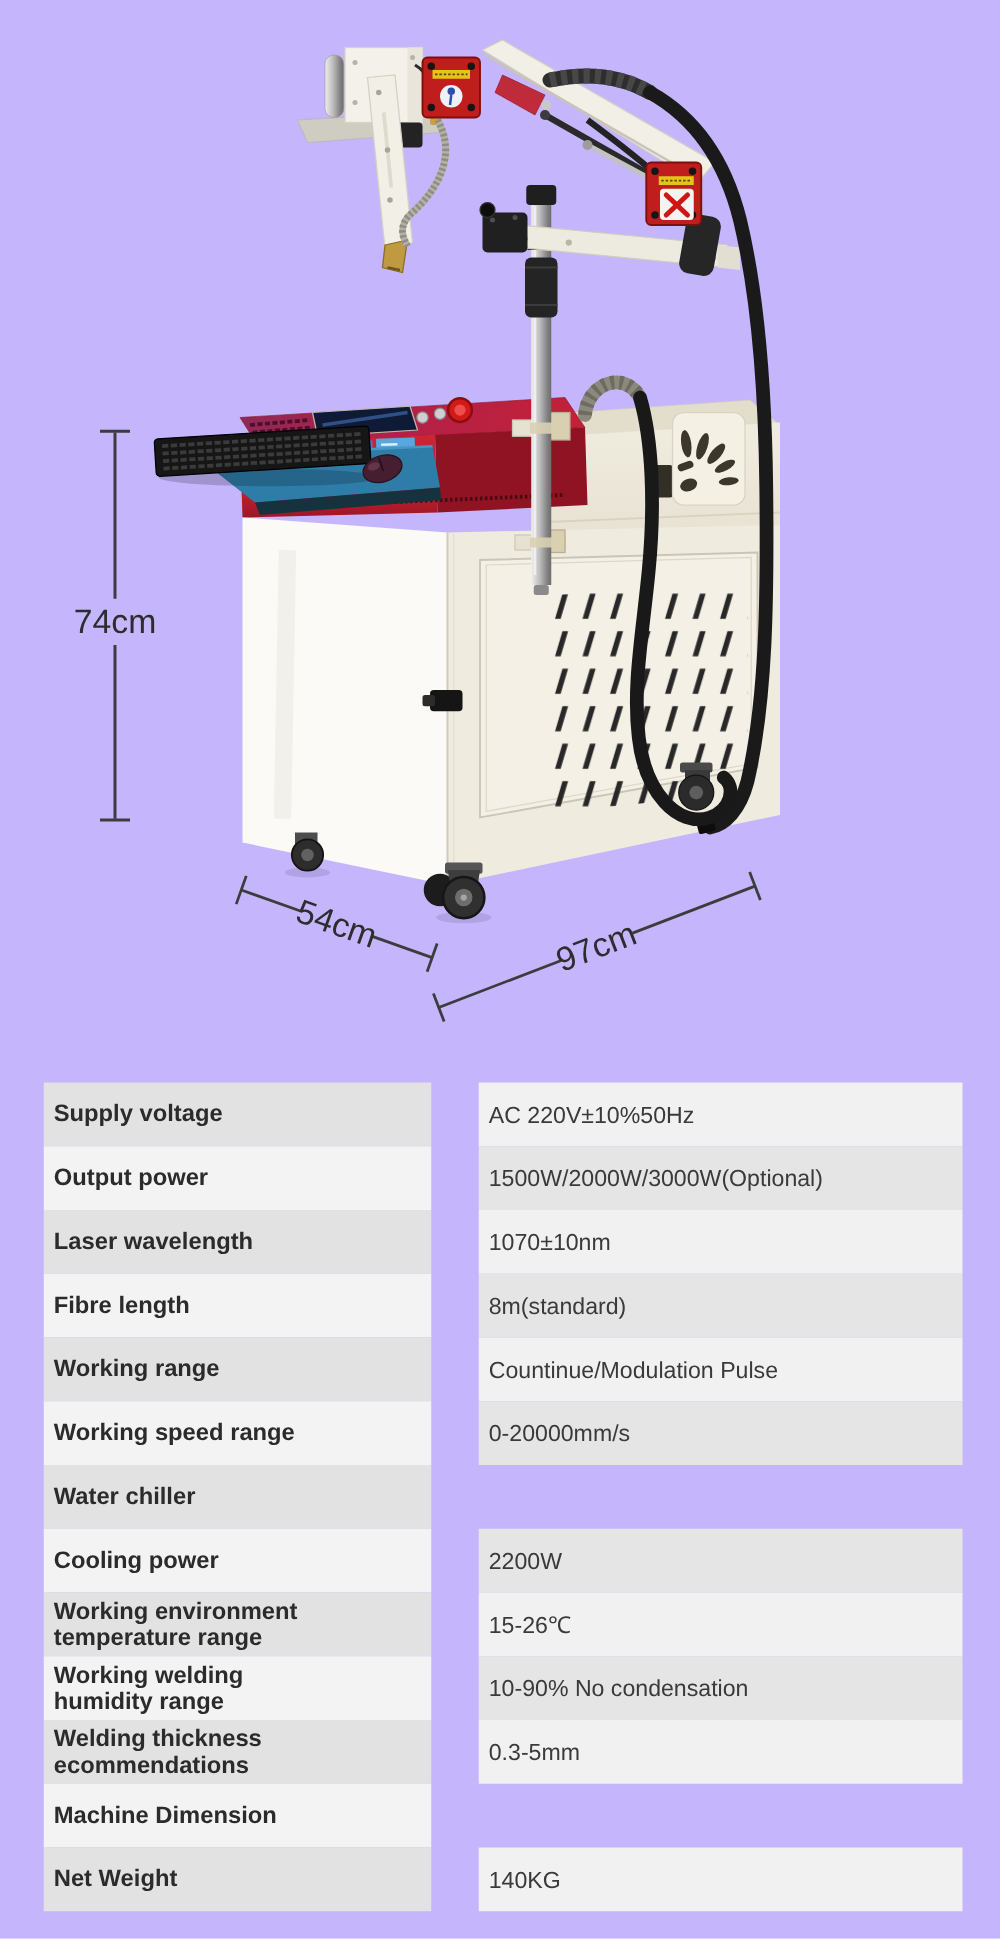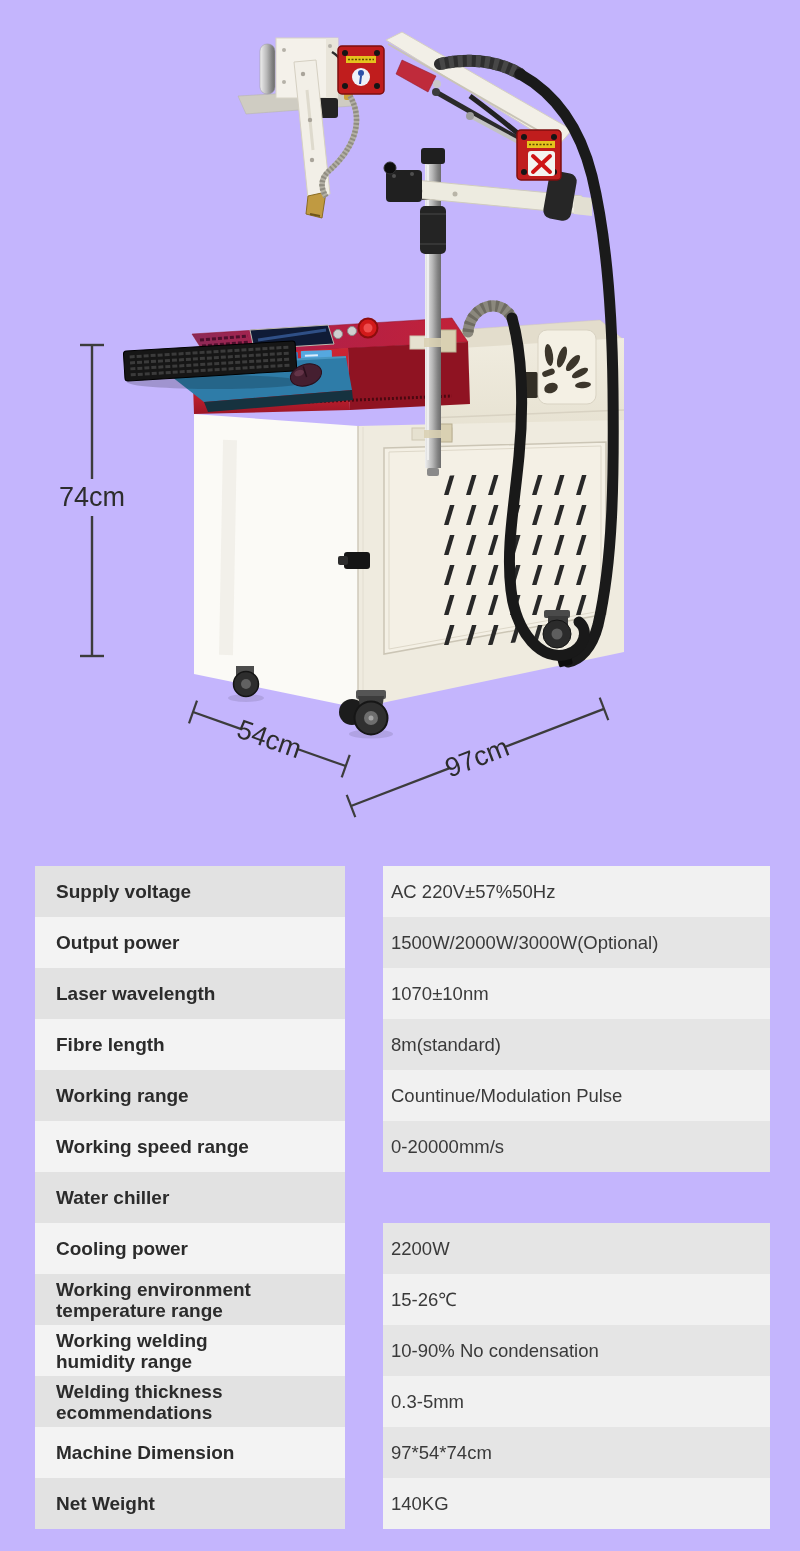--- a/index.html
+++ b/index.html
@@ -3,21 +3,21 @@
 <meta charset="utf-8">
 <style>
   html,body { margin:0; padding:0; background:#ffffff; }
   body { width:800px; height:1551px; font-family:"Liberation Sans", sans-serif; }
   .stage { position:relative; width:800px; height:1551px; background:#c4b5fd; overflow:hidden; }
   svg.machine { display:block; }
 
   .spec-table { margin:36px 0 0 35px; width:735px; }
   .spec-row { display:flex; height:51px; }
   .spec-label {
-    width:310px; box-sizing:border-box; padding-left:21px;
+    width:310px; box-sizing:border-box; padding-left:8px;
     display:flex; align-items:center;
     font-weight:bold; font-size:19px; line-height:21px;
     color:#2b2b2b; white-space:pre-line;
   }
   .spec-gap { width:38px; }
   .spec-value {
     width:387px; box-sizing:border-box; padding-left:8px;
     display:flex; align-items:center;
     font-size:18.5px; line-height:21px;
     color:#3a3a3a; white-space:pre-line;
@@ -280,21 +280,21 @@
       <path d="M468,332 C470,306 500,296 512,318" stroke="#8b887d" stroke-width="11" stroke-linecap="round"></path>
       <path d="M468,332 C470,306 500,296 512,318" stroke="#6e6b61" stroke-width="11" stroke-dasharray="3,4"></path>
       <path d="M512,318 C522,352 524,404 519,456 C514,508 506,548 511,590 C516,634 542,662 568,654 C585,648 589,630 579,622" stroke="#191919" stroke-width="11" stroke-linecap="round"></path>
     </g>
   </svg>
 
   <div class="spec-table" id="spec-table">
   <div class="spec-row">
     <div class="spec-label">Supply voltage</div>
     <div class="spec-gap"></div>
-    <div class="spec-value">AC 220V±57%50Hz</div>
+    <div class="spec-value">AC 220V±10%50Hz</div>
   </div>
 
   <div class="spec-row">
     <div class="spec-label">Output power</div>
     <div class="spec-gap"></div>
     <div class="spec-value">1500W/2000W/3000W(Optional)</div>
   </div>
 
   <div class="spec-row">
     <div class="spec-label">Laser wavelength</div>
@@ -348,21 +348,20 @@
   <div class="spec-row">
     <div class="spec-label">Welding thickness
 ecommendations</div>
     <div class="spec-gap"></div>
     <div class="spec-value">0.3-5mm</div>
   </div>
 
   <div class="spec-row">
     <div class="spec-label">Machine Dimension</div>
     <div class="spec-gap"></div>
-    <div class="spec-value">97*54*74cm</div>
   </div>
 
   <div class="spec-row">
     <div class="spec-label">Net Weight</div>
     <div class="spec-gap"></div>
     <div class="spec-value">140KG</div>
   </div>
 </div>
 </div>
 

